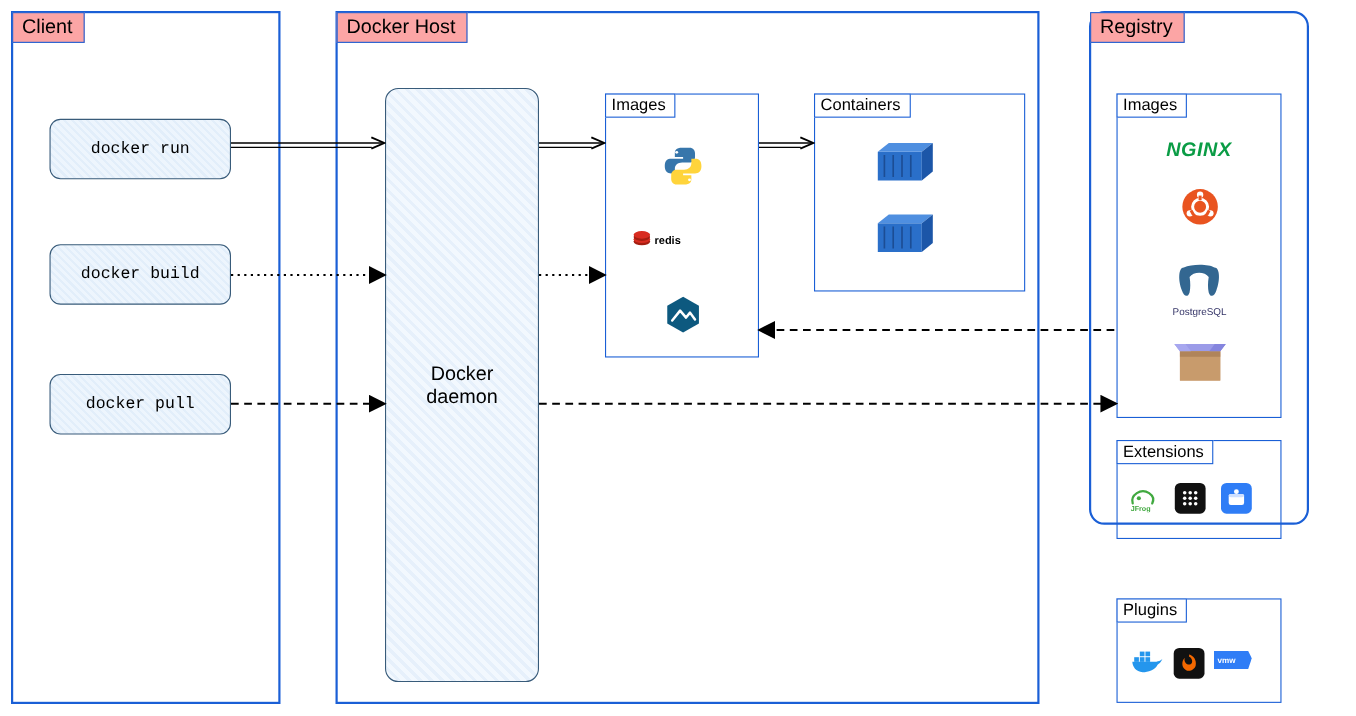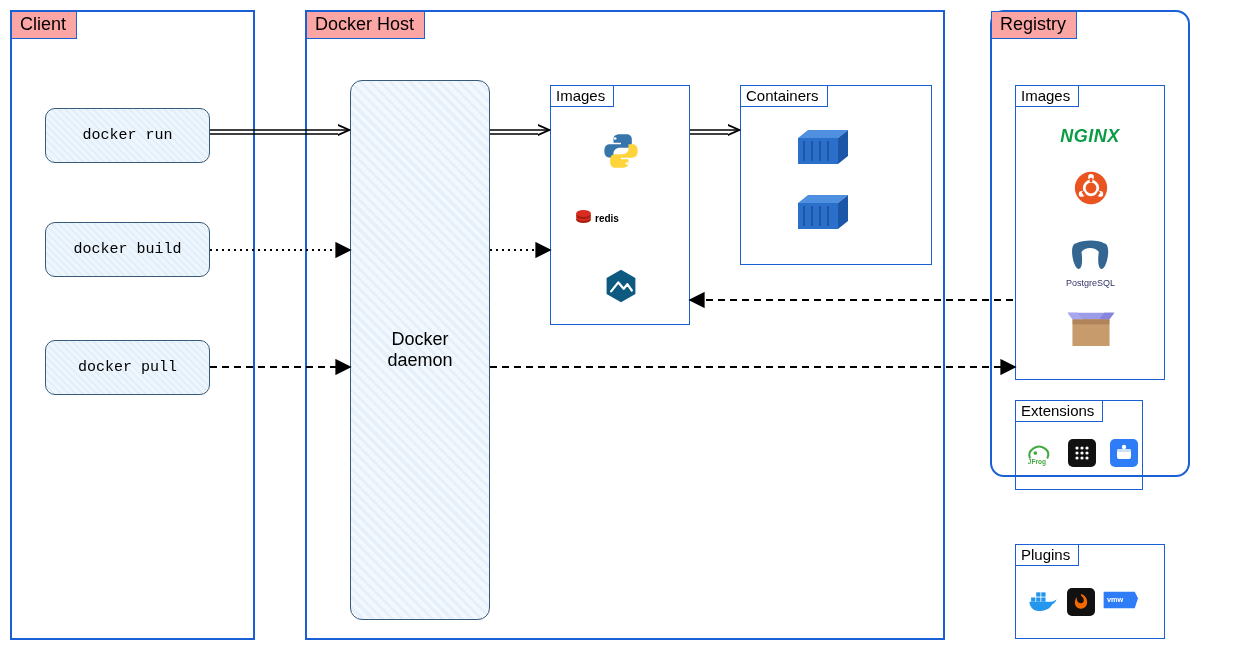--- a/index.html
+++ b/index.html
@@ -105,21 +105,21 @@
   
   #reg-images {
     position: absolute;
     left: 1015px; top: 85px;
     width: 150px; height: 295px;
     border: 1.5px solid #1a5fd6;
   }
   #reg-ext {
     position: absolute;
     left: 1015px; top: 400px;
-    width: 128px; height: 90px;
+    width: 150px; height: 90px;
     border: 1.5px solid #1a5fd6;
   }
   #reg-plugins {
     position: absolute;
     left: 1015px; top: 524px;
     width: 150px; height: 95px;
     border: 1.5px solid #1a5fd6;
     margin-top: 20px;
   }
 

